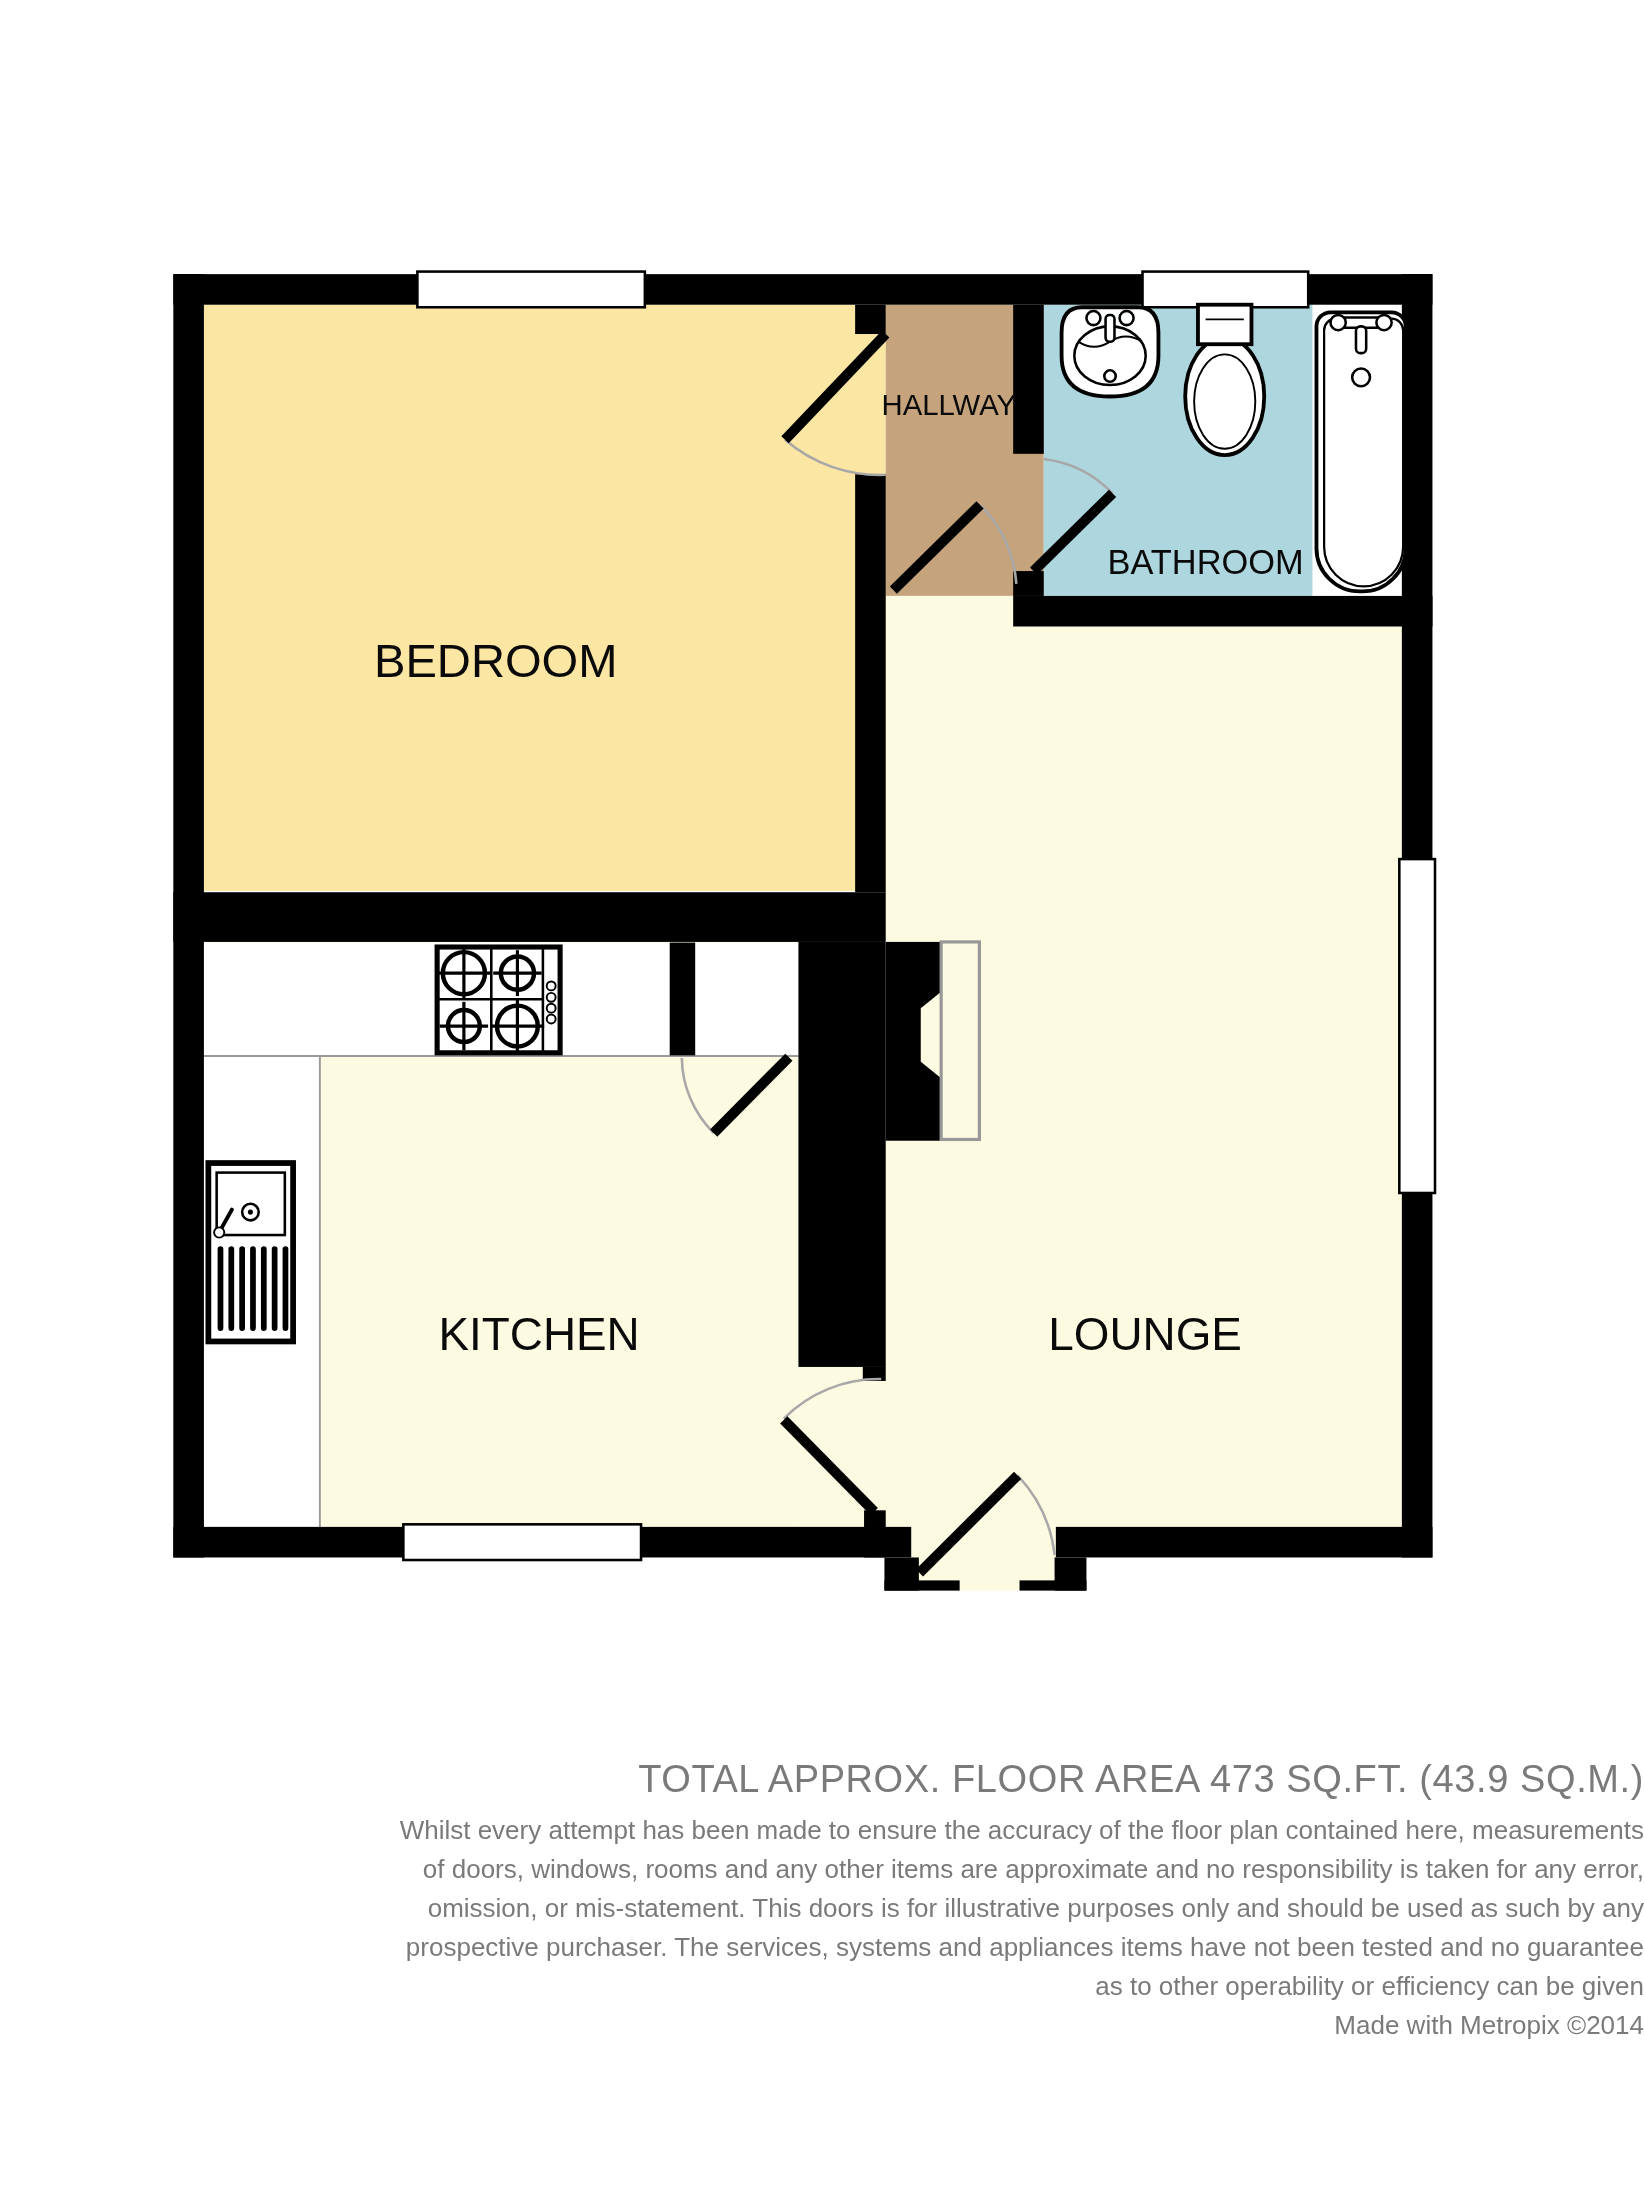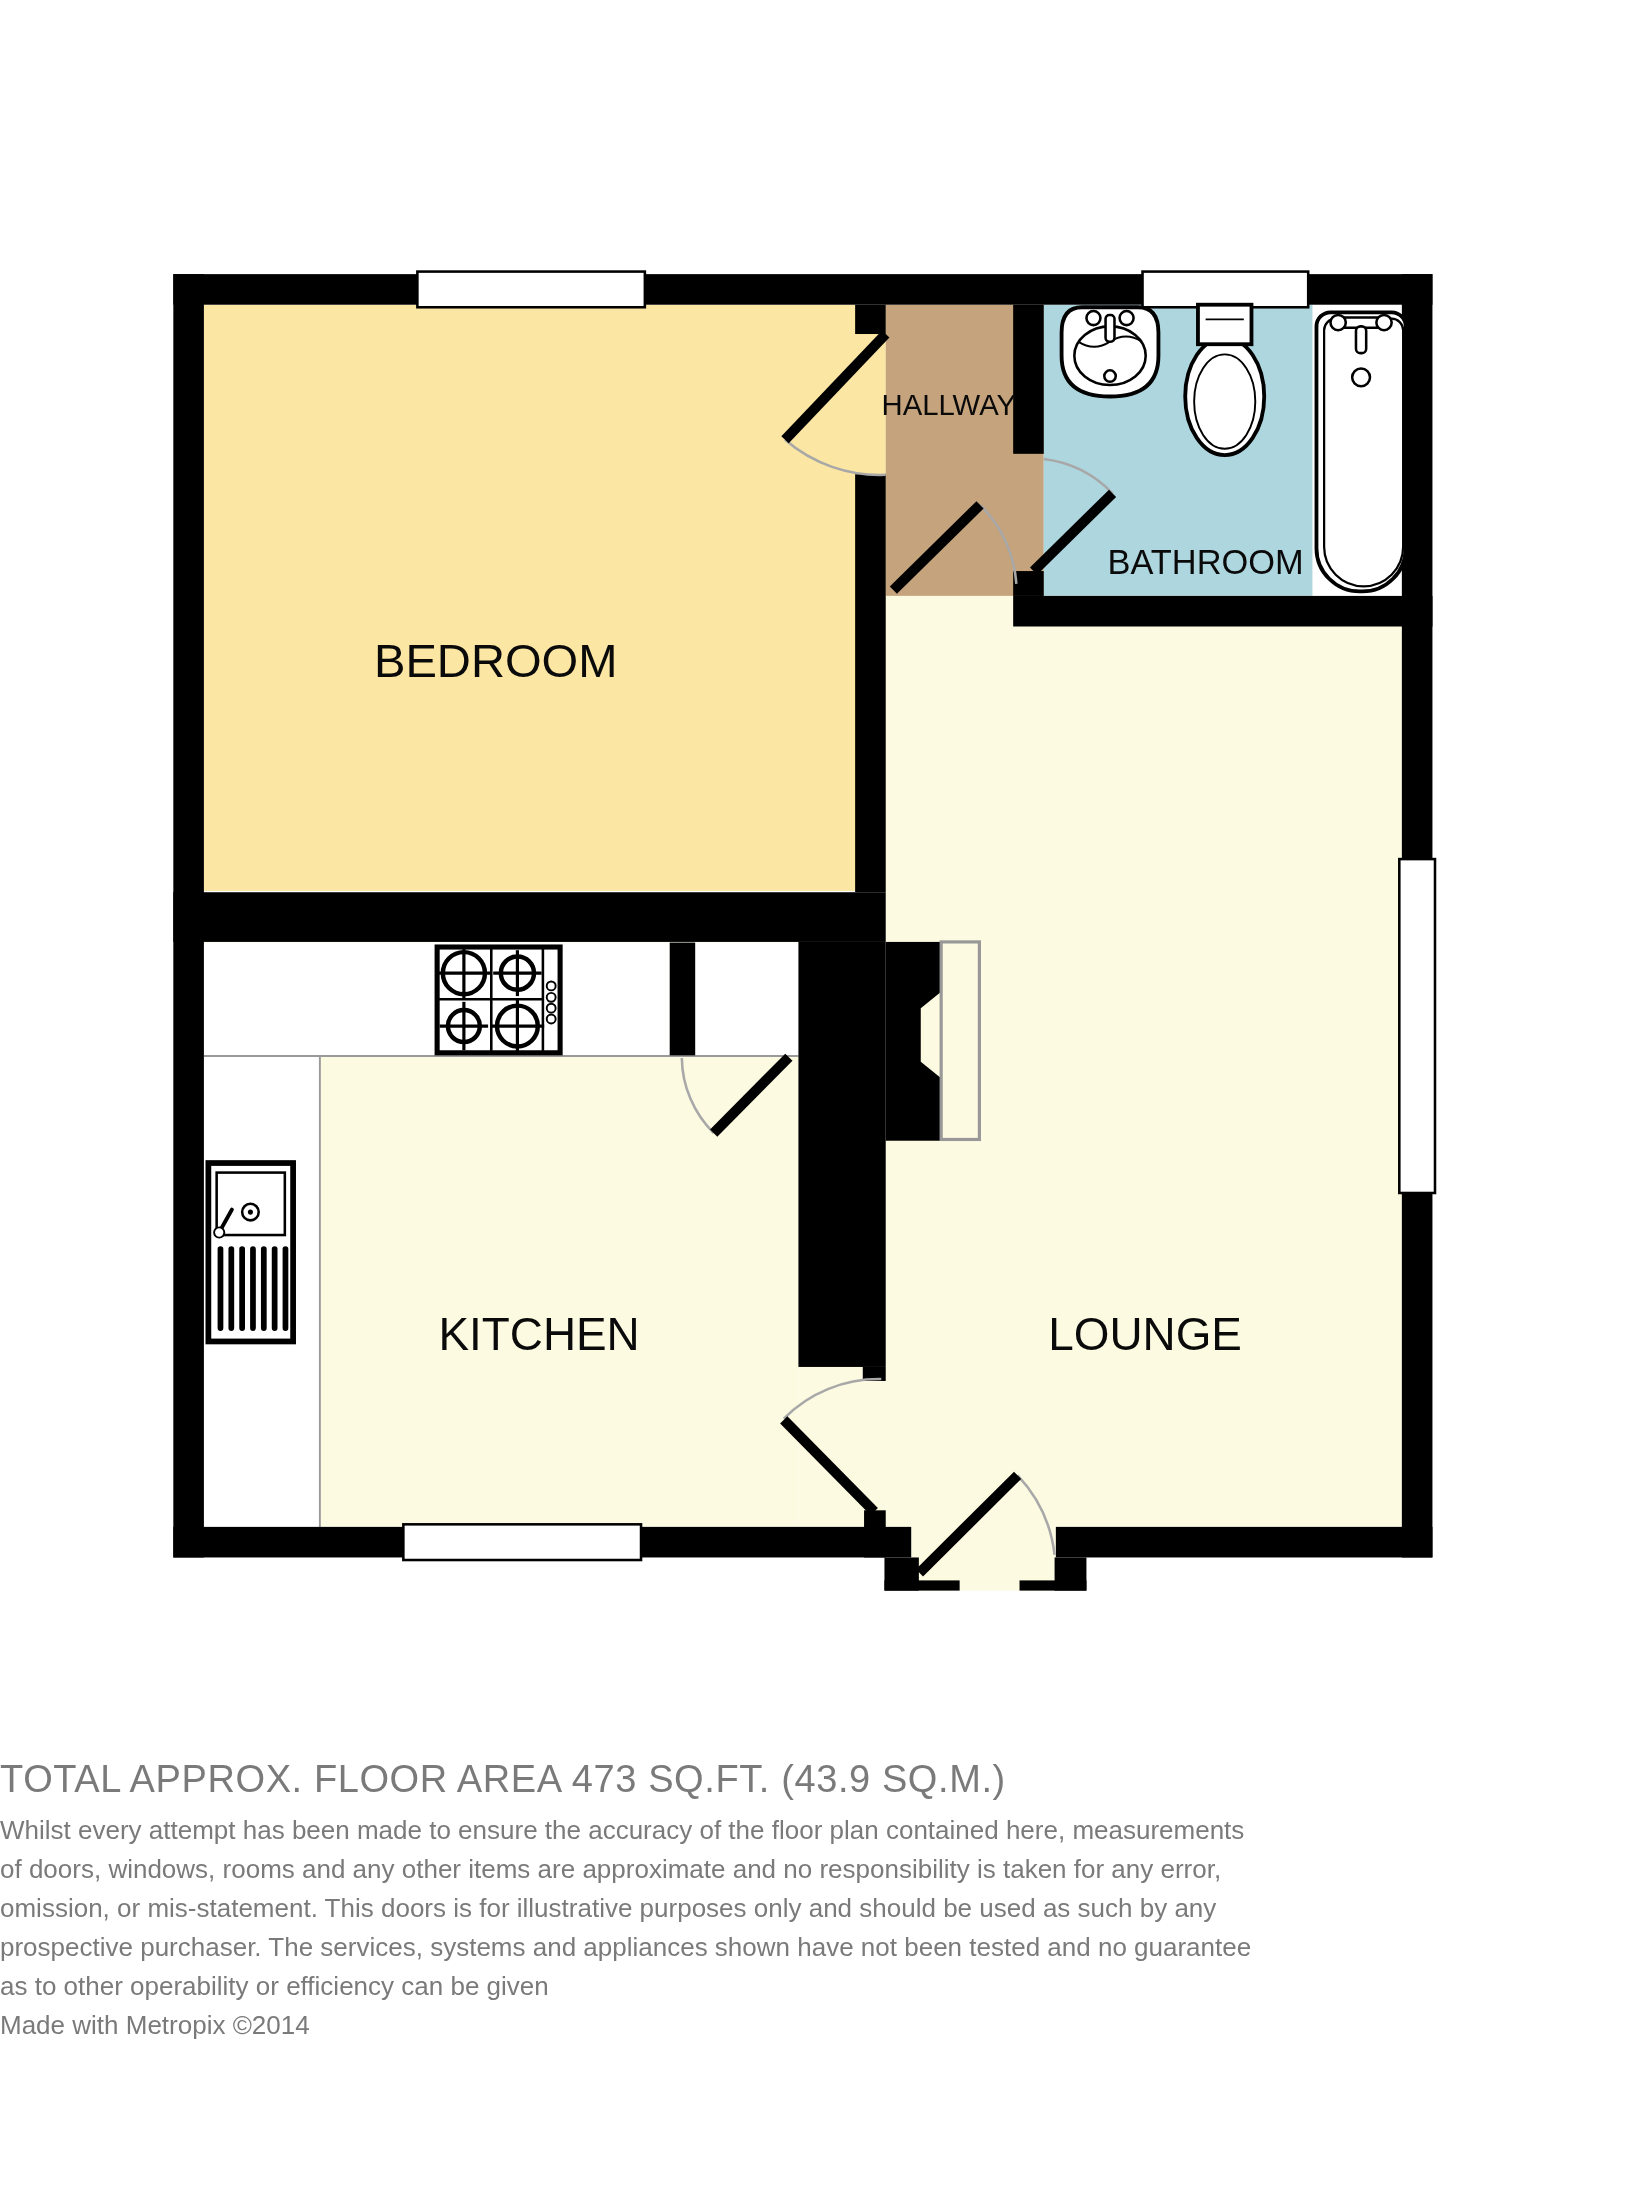--- a/index.html
+++ b/index.html
@@ -13,21 +13,21 @@
   }
   .plan-svg{position:absolute;left:0;top:0;}
   .room-label{
     font-family:"Liberation Sans", sans-serif;
     fill:#0a0a0a;
   }
   .footer{
     position:absolute;
     left:0;
     width:1644px;
-    text-align:left;
+    text-align:right;
     color:#7a7a7a;
   }
   .footer-area{
     top:1758px;
     font-size:38px;
     line-height:42px;
     letter-spacing:0.6px;
   }
   .footer-disclaimer{
     top:1811px;
@@ -192,19 +192,19 @@
     <text x="846" y="2093" font-size="72" text-anchor="middle" dominant-baseline="central" class="room-label">KITCHEN</text>
     <text x="1797" y="2093" font-size="72" text-anchor="middle" dominant-baseline="central" class="room-label">LOUNGE</text>
   </svg>
 
   <div class="footer footer-area">TOTAL APPROX. FLOOR AREA 473 SQ.FT. (43.9 SQ.M.)</div>
 
   <div class="footer footer-disclaimer">
     <div>Whilst every attempt has been made to ensure the accuracy of the floor plan contained here, measurements</div>
     <div>of doors, windows, rooms and any other items are approximate and no responsibility is taken for any error,</div>
     <div>omission, or mis-statement. This doors is for illustrative purposes only and should be used as such by any</div>
-    <div>prospective purchaser. The services, systems and appliances shown have not been tested and no guarantee</div>
+    <div>prospective purchaser. The services, systems and appliances items have not been tested and no guarantee</div>
     <div>as to other operability or efficiency can be given</div>
     <div>Made with Metropix ©2014</div>
   </div>
 
 </div>
 
 
 </body></html>

